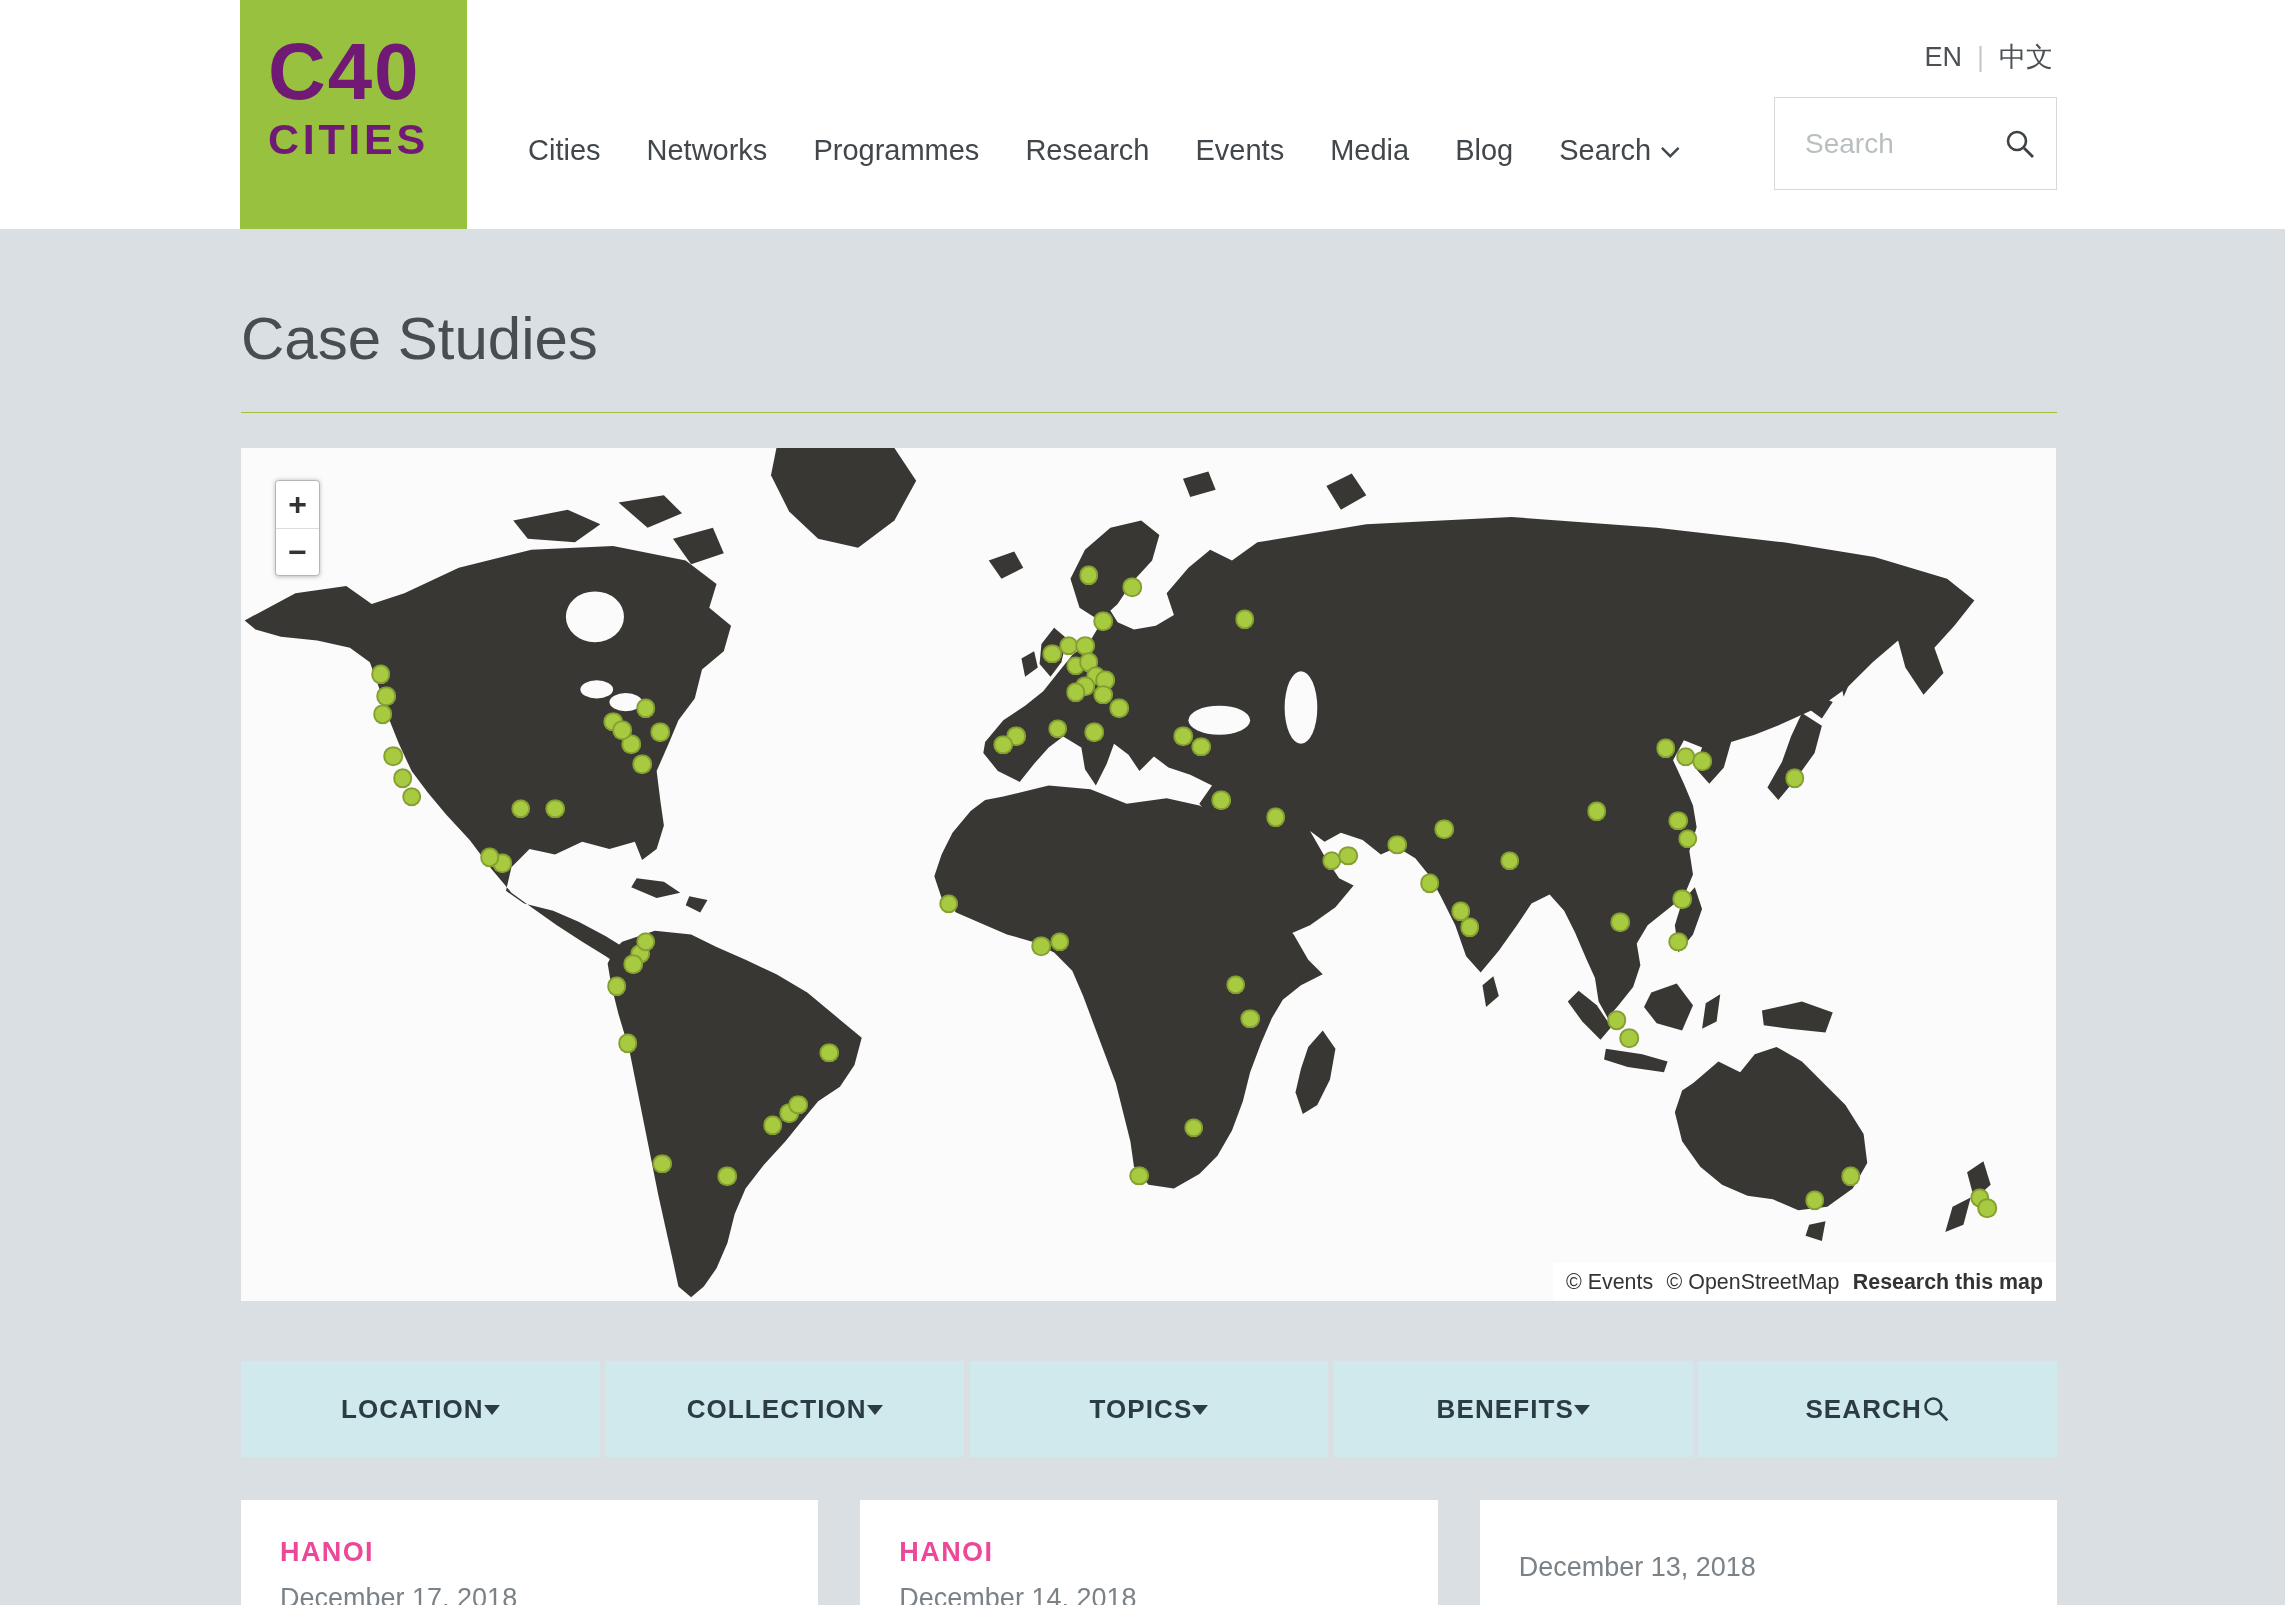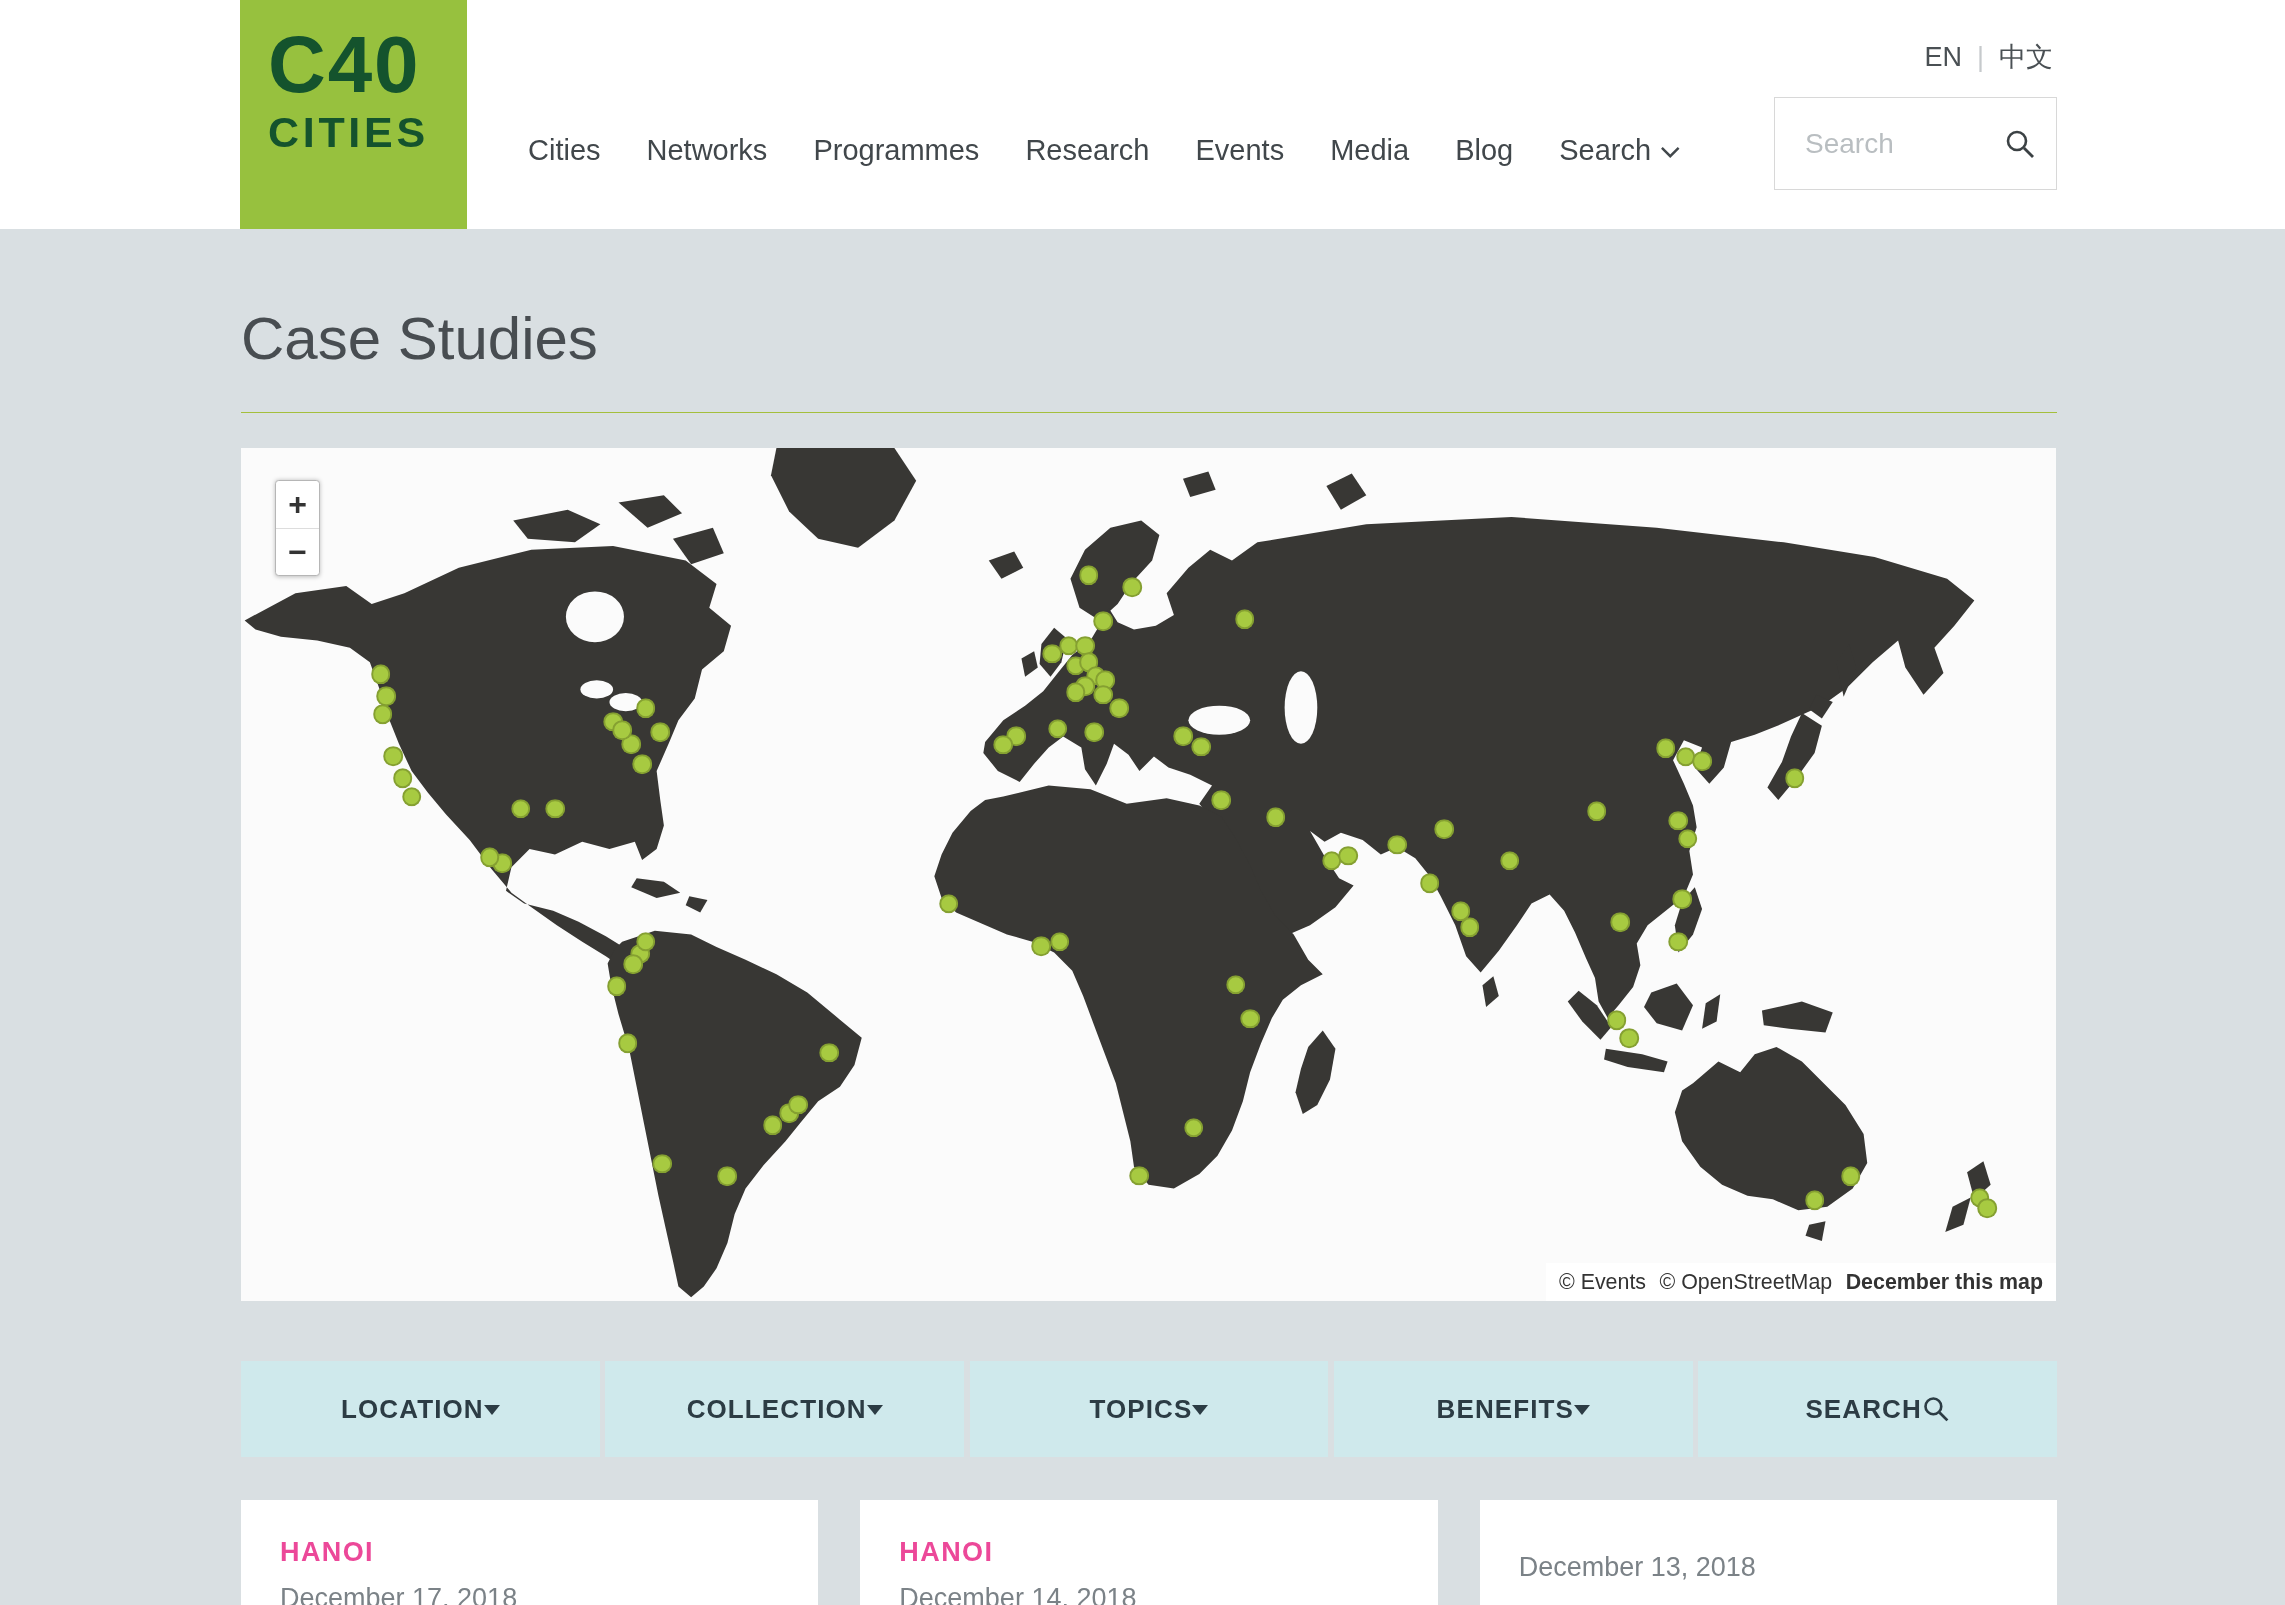--- a/index.html
+++ b/index.html
@@ -7,21 +7,21 @@
     --land:#383734; --ocean:#fbfbfb; --marker:#a7ca41;
   }
   *{box-sizing:border-box;}
   body{margin:0;width:2286px;height:1605px;overflow:hidden;background:var(--page-bg);
        font-family:"Liberation Sans",sans-serif;color:#42484c;}
   a{color:inherit;text-decoration:none;cursor:pointer;}
 
   
   .header{position:relative;height:229px;background:#ffffff;z-index:5;}
   .logo{position:absolute;left:240px;top:0;width:227px;height:229px;background:var(--accent-green);
-        color:#14532d;padding:27px 0 0 28px;cursor:pointer;}
+        color:#701a75;padding:34px 0 0 28px;cursor:pointer;}
   .logo-line1{font-size:80px;font-weight:bold;line-height:0.95;letter-spacing:1.9px;}
   .logo-line2{font-size:43px;font-weight:bold;letter-spacing:3.7px;line-height:1.35;}
   .nav{position:absolute;left:528px;top:134px;display:flex;gap:46px;align-items:center;
        font-size:29px;color:#41474b;}
   .nav-item{white-space:nowrap;display:flex;align-items:center;gap:9.3px;}
   .chev{width:20.5px;height:13px;margin-top:3.7px;}
   .lang{position:absolute;right:233px;top:39px;font-size:27px;color:#4a5054;display:flex;gap:15px;align-items:center;}
   .lang-sep{color:#c6cacc;}
   .searchbox{position:absolute;right:229px;top:97px;width:283px;height:93px;border:1.9px solid #d8d8d8;
              display:flex;align-items:center;padding:0 20.5px 0 28px;background:#fff;}
@@ -249,21 +249,21 @@
       </div>
 
     <div class="zoom">
       <div class="zoom-btn">+</div>
       <div class="zoom-btn">−</div>
     </div>
 
     <div class="attrib">
       <a>© Events</a>
       <a>© OpenStreetMap</a>
-      <a class="improve">December this map</a>
+      <a class="improve">Research this map</a>
     </div>
   </div>
 
   <div class="filterbar">
     <div class="filter-cell">
       <span>LOCATION</span>
       <span class="caret"></span>
     </div>
     <div class="filter-cell">
       <span>COLLECTION</span>

